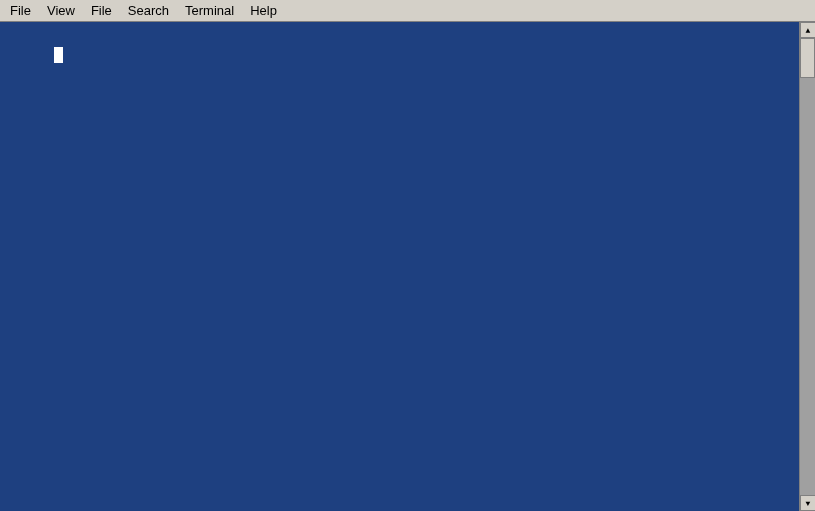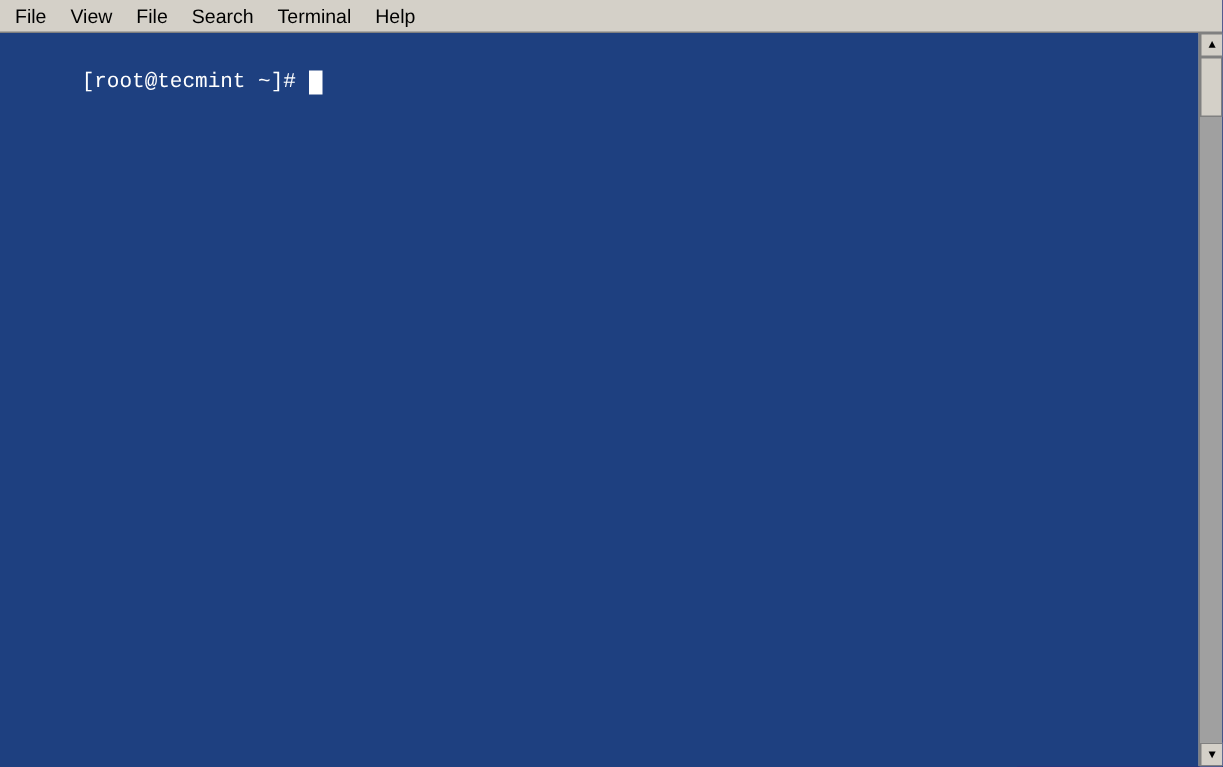--- a/index.html
+++ b/index.html
@@ -123,21 +123,21 @@
   <div class="menubar">
     <div class="menu-item">File</div>
     <div class="menu-item">View</div>
     <div class="menu-item">File</div>
     <div class="menu-item">Search</div>
     <div class="menu-item">Terminal</div>
     <div class="menu-item">Help</div>
   </div>
   <div class="terminal-area">
     <div class="terminal-content">
-      <span>[root@tecmint ~]# </span><span class="cursor"></span>
+      <span class="cursor"></span>
     </div>
     <div class="scrollbar">
       <div class="scrollbar-btn">▲</div>
       <div class="scrollbar-track">
         <div class="scrollbar-thumb"></div>
       </div>
       <div class="scrollbar-btn">▼</div>
     </div>
   </div>
 </div>

